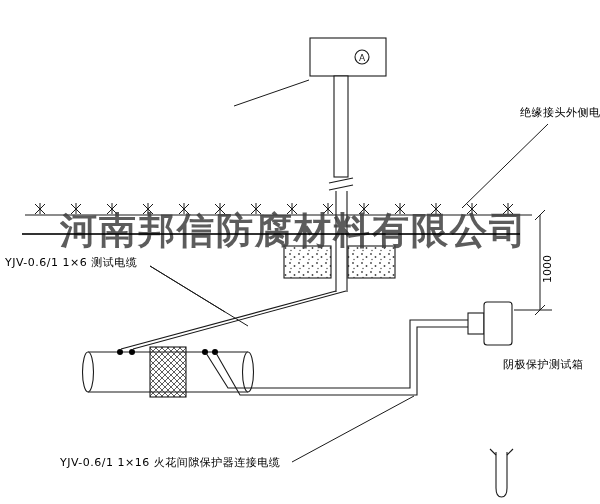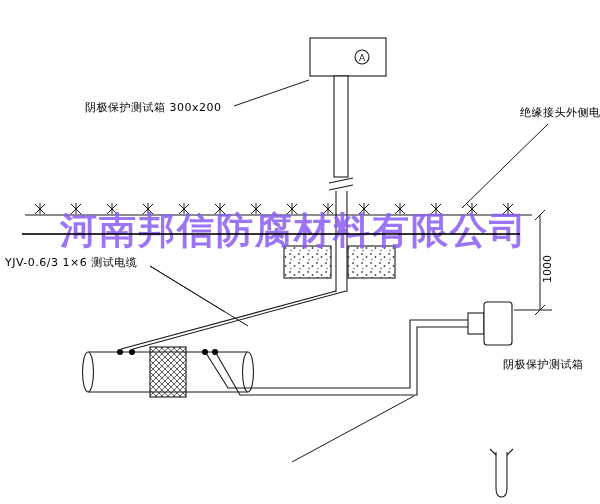--- a/index.html
+++ b/index.html
@@ -23,21 +23,21 @@
   }
   .watermark{
     position:absolute;
     left:60px;
     top:206px;
     width:540px;
     font-family:"DejaVu Serif","Liberation Serif",serif;
     font-weight:700;
     font-size:37px;
     letter-spacing:2px;
-    color:#8b5cf6;
+    color:#404040;
     opacity:0.85;
     white-space:nowrap;
     overflow:hidden;
     z-index:5;
   }
   .watermark-strike{
     position:absolute;
     left:22px;
     top:233px;
     width:498px;
@@ -159,25 +159,25 @@
 
     <g>
       <line x1="496" y1="452" x2="496" y2="488"></line>
       <line x1="507" y1="452" x2="507" y2="488"></line>
       <path d="M496 488 Q496 497 501.5 497 Q507 497 507 488"></path>
       <line x1="496" y1="455" x2="490" y2="449"></line>
       <line x1="507" y1="455" x2="513" y2="449"></line>
     </g>
   </svg>
 
-  <div class="lbl" style="left:85px;top:101px">阴极保护测试箱 300x200</div>
 
   <div class="lbl" style="left:520px;top:106px">绝缘接头外侧电缆</div>
 
-  <div class="lbl" style="left:5px;top:256px">YJV-0.6/3  1×6   测试电缆</div>
+  <div class="lbl" style="left:5px;top:256px">YJV-0.6/1  1×6   测试电缆</div>
 
   <div class="lbl" style="left:503px;top:358px">阴极保护测试箱</div>
 
+  <div class="lbl" style="left:60px;top:456px">YJV-0.6/1  1×16   火花间隙保护器连接电缆</div>
 
   <div class="watermark">河南邦信防腐材料有限公司</div>
   <div class="watermark-strike"></div>
 
 </div>
 
 </body></html>

